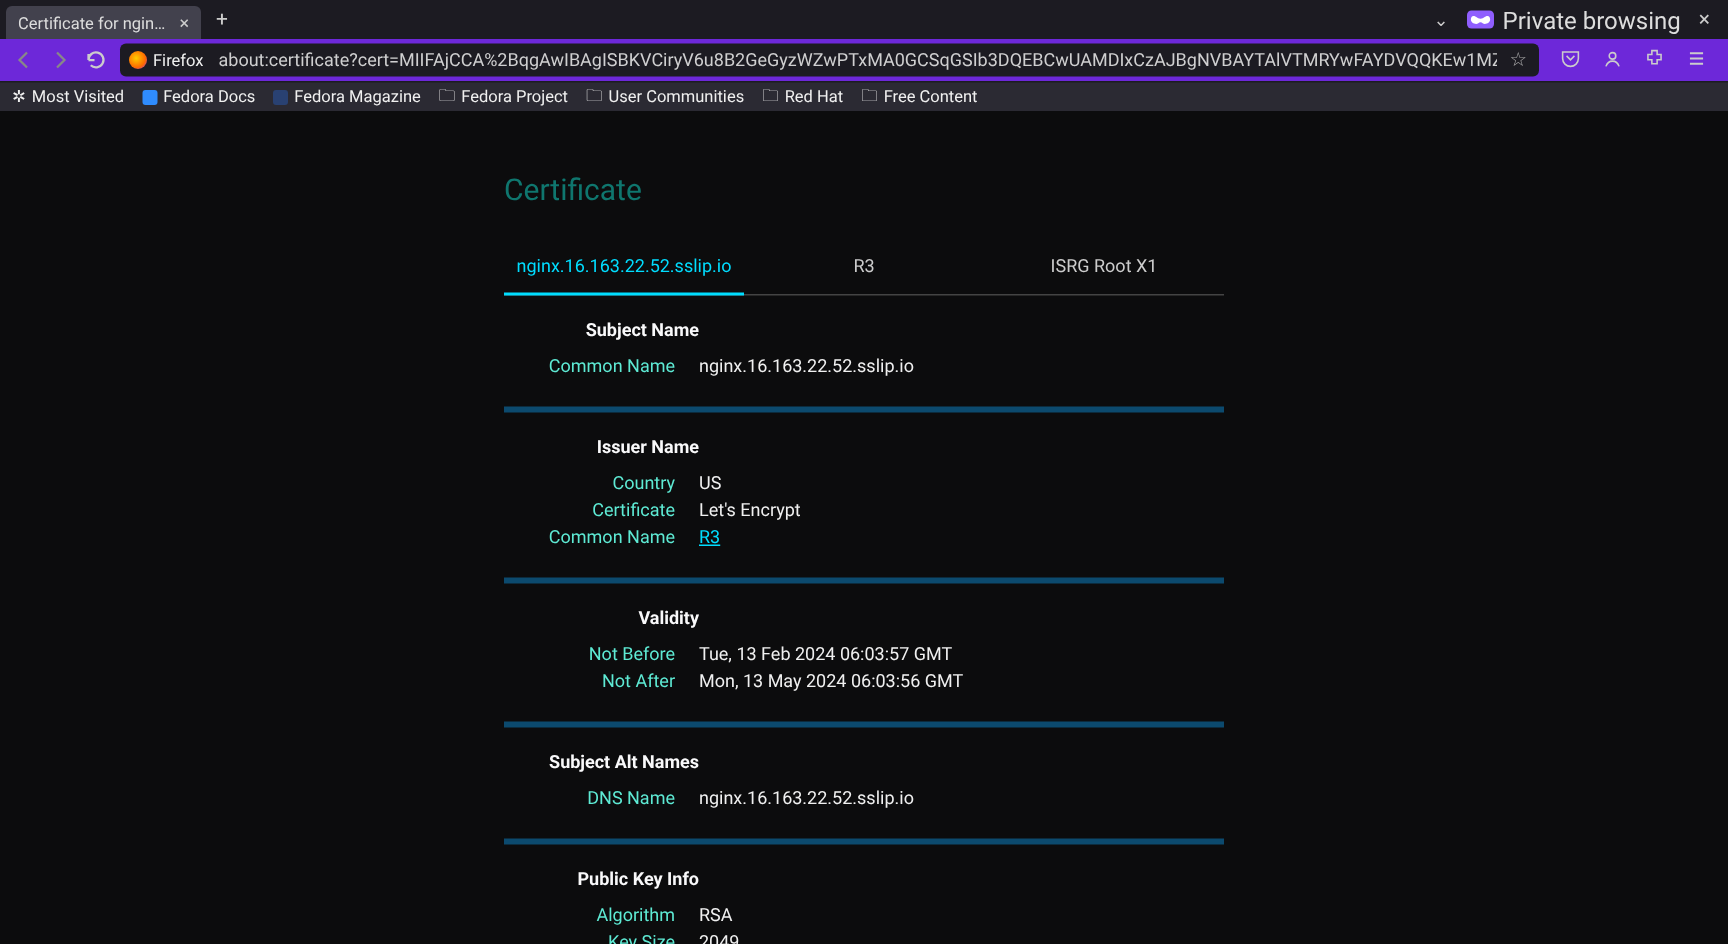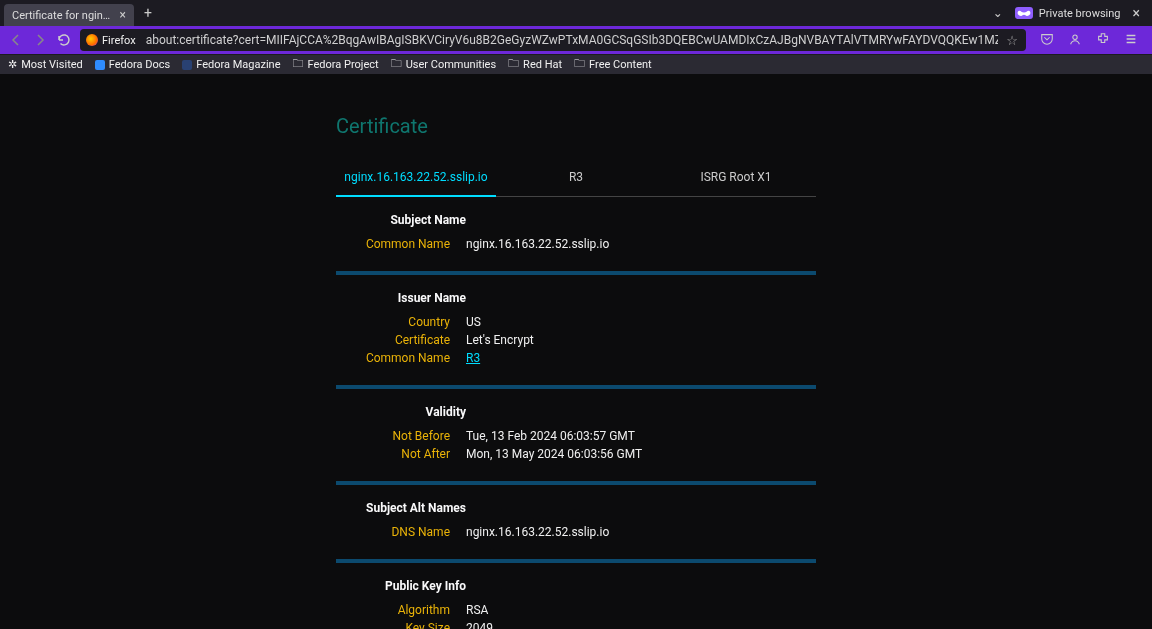--- a/index.html
+++ b/index.html
@@ -6,21 +6,21 @@
   html, body { width: 1152px; height: 629px; overflow: hidden; font-family: -apple-system, BlinkMacSystemFont, "Segoe UI", Roboto, sans-serif; background: #0c0c0d; color: #f9f9fa; }
   
   
   .tab-strip { background: #1c1b22; height: 26px; display: flex; align-items: center; padding: 0 4px; }
   .tab { display: flex; align-items: center; background: #42414d; height: 22px; border-radius: 4px 4px 0 0; padding: 0 8px; font-size: 11px; color: #ddd; gap: 6px; margin-top: 4px; max-width: 130px; }
   .tab-title { white-space: nowrap; overflow: hidden; text-overflow: ellipsis; }
   .tab-close { font-size: 12px; cursor: pointer; color: #ccc; }
   .new-tab { margin-left: 6px; color: #ccc; font-size: 14px; cursor: pointer; padding: 0 4px; }
   .tab-strip-right { margin-left: auto; display: flex; align-items: center; gap: 12px; padding-right: 8px; }
   .tab-strip-right svg, .tab-strip-right span.icon-glyph { width: 14px; height: 14px; }
-  .priv { display: flex; align-items: center; gap: 6px; font-size: 11px; color: #ddd; }
+  .priv { display: flex; align-items: center; gap: 6px; font-size: 16px; color: #ddd; }
   .priv .mask { width: 18px; height: 12px; border-radius: 3px; background: #8f5efe; display: flex; align-items: center; justify-content: center;}
   .close-win { font-size: 14px; cursor: pointer; color: #ccc; }
 
   .nav-bar { background: #6d28d9; height: 28px; display: flex; align-items: center; padding: 0 8px; gap: 8px; }
   .nav-btn { width: 16px; height: 16px; display: flex; align-items: center; justify-content: center; color: #888; cursor: pointer; }
   .nav-btn.active { color: #ccc; }
   .url-area { flex: 1; display: flex; align-items: center; background: #1c1b22; border-radius: 4px; height: 22px; overflow: hidden; }
   .identity { display: flex; align-items: center; gap: 4px; padding: 0 6px; font-size: 11px; color: #f0f0f0; }
   .identity .fx-icon { width: 12px; height: 12px; background: radial-gradient(circle at 40% 40%, #ffcc00, #ff6a00 60%, #9c2bfe); border-radius: 50%; }
   .url-text { flex: 1; font-size: 12px; color: #cfcfd0; white-space: nowrap; overflow: hidden; padding: 0 4px; }
@@ -38,21 +38,21 @@
   .page-title { font-size: 20px; font-weight: 400; color: #0f766e; margin-bottom: 20px; }
   
   .tabs { display: flex; border-bottom: 1px solid #444; }
   .tabs .ctab { flex: 1; text-align: center; padding: 12px 8px; font-size: 12px; color: #ccc; cursor: pointer; position: relative; }
   .tabs .ctab.active { color: #00ddff; }
   .tabs .ctab.active::after { content: ""; position: absolute; left: 0; right: 0; bottom: -1px; height: 2px; background: #00ddff; }
   
   .section { border-bottom: 4px solid #0c4a6e; padding: 16px 0 18px; }
   .section-title { font-size: 12px; font-weight: 700; text-align: right; width: 130px; margin-bottom: 8px; }
   .row { display: flex; font-size: 12px; line-height: 1.5; }
-  .row .label { width: 130px; text-align: right; color: #eab308; padding-right: 16px; }
+  .row .label { width: 130px; text-align: right; color: #5eead4; padding-right: 16px; }
   .row .value { flex: 1; color: #f0f0f0; overflow: hidden; text-overflow: ellipsis; white-space: nowrap; }
   .row .value a { color: #00ddff; text-decoration: underline; cursor: pointer; }
 </style>
 </head>
 <body>
 
 <div class="tab-strip">
   <div class="tab">
     <span class="tab-title">Certificate for nginx.16.163.2…</span>
     <span class="tab-close">×</span>

